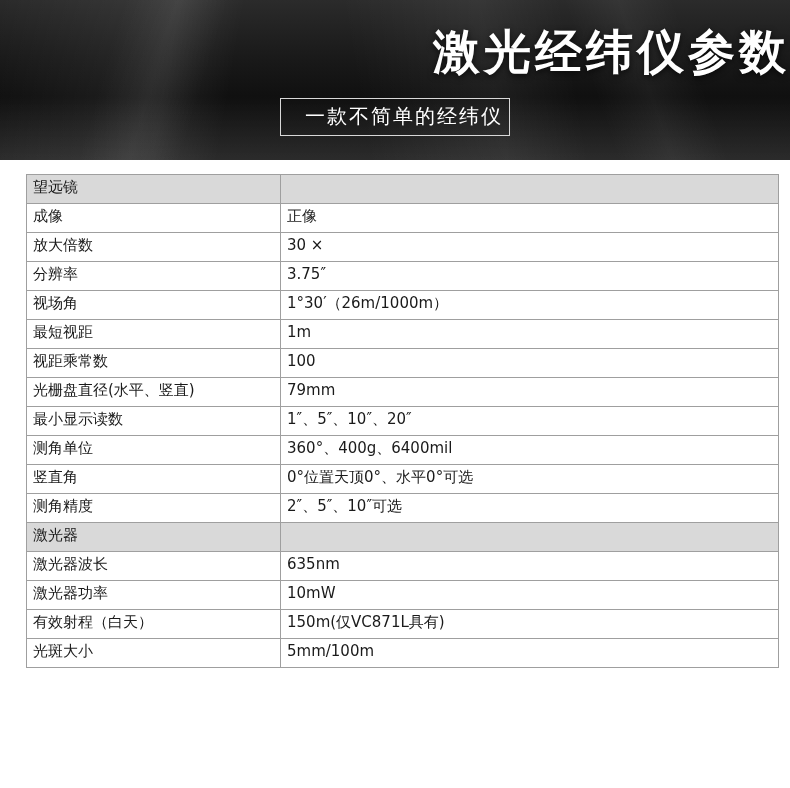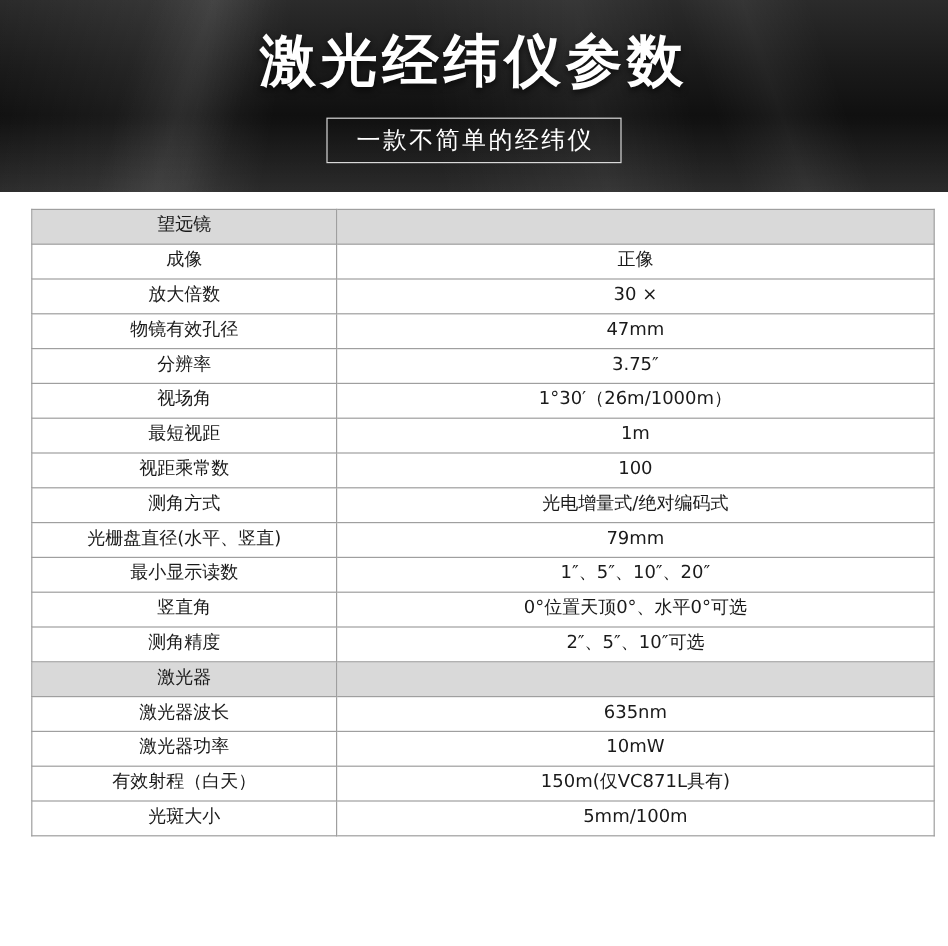--- a/index.html
+++ b/index.html
@@ -42,42 +42,42 @@
   }
   .streak.s3 {
     left: 0; bottom: -10px; width: 790px; height: 70px;
     background: linear-gradient(180deg, rgba(255,255,255,0) 0%, rgba(255,255,255,0.04) 100%);
   }
   .banner-title {
     position: absolute;
     top: 28px;
     left: 0;
     width: 790px;
-    text-align: center;
+    text-align: right;
     color: #ffffff;
     font-size: 47px;
     font-weight: bold;
     letter-spacing: 4px;
     line-height: 1;
     text-shadow: 0 2px 6px rgba(0,0,0,0.7);
   }
   .banner-sub-wrap {
     position: absolute;
     top: 98px;
     left: 0;
     width: 790px;
     text-align: center;
   }
   .banner-sub {
     display: inline-block;
     border: 1px solid #d8d8d8;
     color: #ffffff;
     font-size: 20px;
     letter-spacing: 2px;
-    padding: 6px 22px 8px 24px;
+    padding: 6px 6px 8px 24px;
     line-height: 1.1;
   }
 
   
   .table-wrap {
     padding: 14px 14px 0 26px;
     background: #ffffff;
   }
   table.spec {
     border-collapse: collapse;
@@ -87,21 +87,20 @@
     color: #1a1a1a;
   }
   table.spec td {
     border: 1px solid #9f9f9f;
     height: 29px;
     padding: 1px 6px 3px 6px;
     vertical-align: middle;
     line-height: 1.15;
     white-space: nowrap;
     overflow: hidden;
-    text-align: center;
   }
   td.col-l { width: 254px; }
   td.col-r { width: 498px; }
   tr.section td {
     background: #d9d9d9;
     font-weight: normal;
   }
   tr.section td.col-l { border-right: 1px solid #9f9f9f; }
 </style>
 </head>
@@ -126,50 +125,46 @@
         </tr>
         <tr>
           <td class="col-l">成像</td>
           <td class="col-r">正像</td>
         </tr>
         <tr>
           <td class="col-l">放大倍数</td>
           <td class="col-r">30 ×</td>
         </tr>
         <tr>
-          <td class="col-l">物镜有效孔径</td>
-          <td class="col-r">47mm</td>
-        </tr>
-        <tr>
           <td class="col-l">分辨率</td>
           <td class="col-r">3.75″</td>
         </tr>
         <tr>
           <td class="col-l">视场角</td>
           <td class="col-r">1°30′（26m/1000m）</td>
         </tr>
         <tr>
           <td class="col-l">最短视距</td>
           <td class="col-r">1m</td>
         </tr>
         <tr>
           <td class="col-l">视距乘常数</td>
           <td class="col-r">100</td>
         </tr>
         <tr>
-          <td class="col-l">测角方式</td>
-          <td class="col-r">光电增量式/绝对编码式</td>
-        </tr>
-        <tr>
           <td class="col-l">光栅盘直径(水平、竖直)</td>
           <td class="col-r">79mm</td>
         </tr>
         <tr>
           <td class="col-l">最小显示读数</td>
           <td class="col-r">1″、5″、10″、20″</td>
+        </tr>
+        <tr>
+          <td class="col-l">测角单位</td>
+          <td class="col-r">360°、400g、6400mil</td>
         </tr>
         <tr>
           <td class="col-l">竖直角</td>
           <td class="col-r">0°位置天顶0°、水平0°可选</td>
         </tr>
         <tr>
           <td class="col-l">测角精度</td>
           <td class="col-r">2″、5″、10″可选</td>
         </tr>
         <tr class="section">

